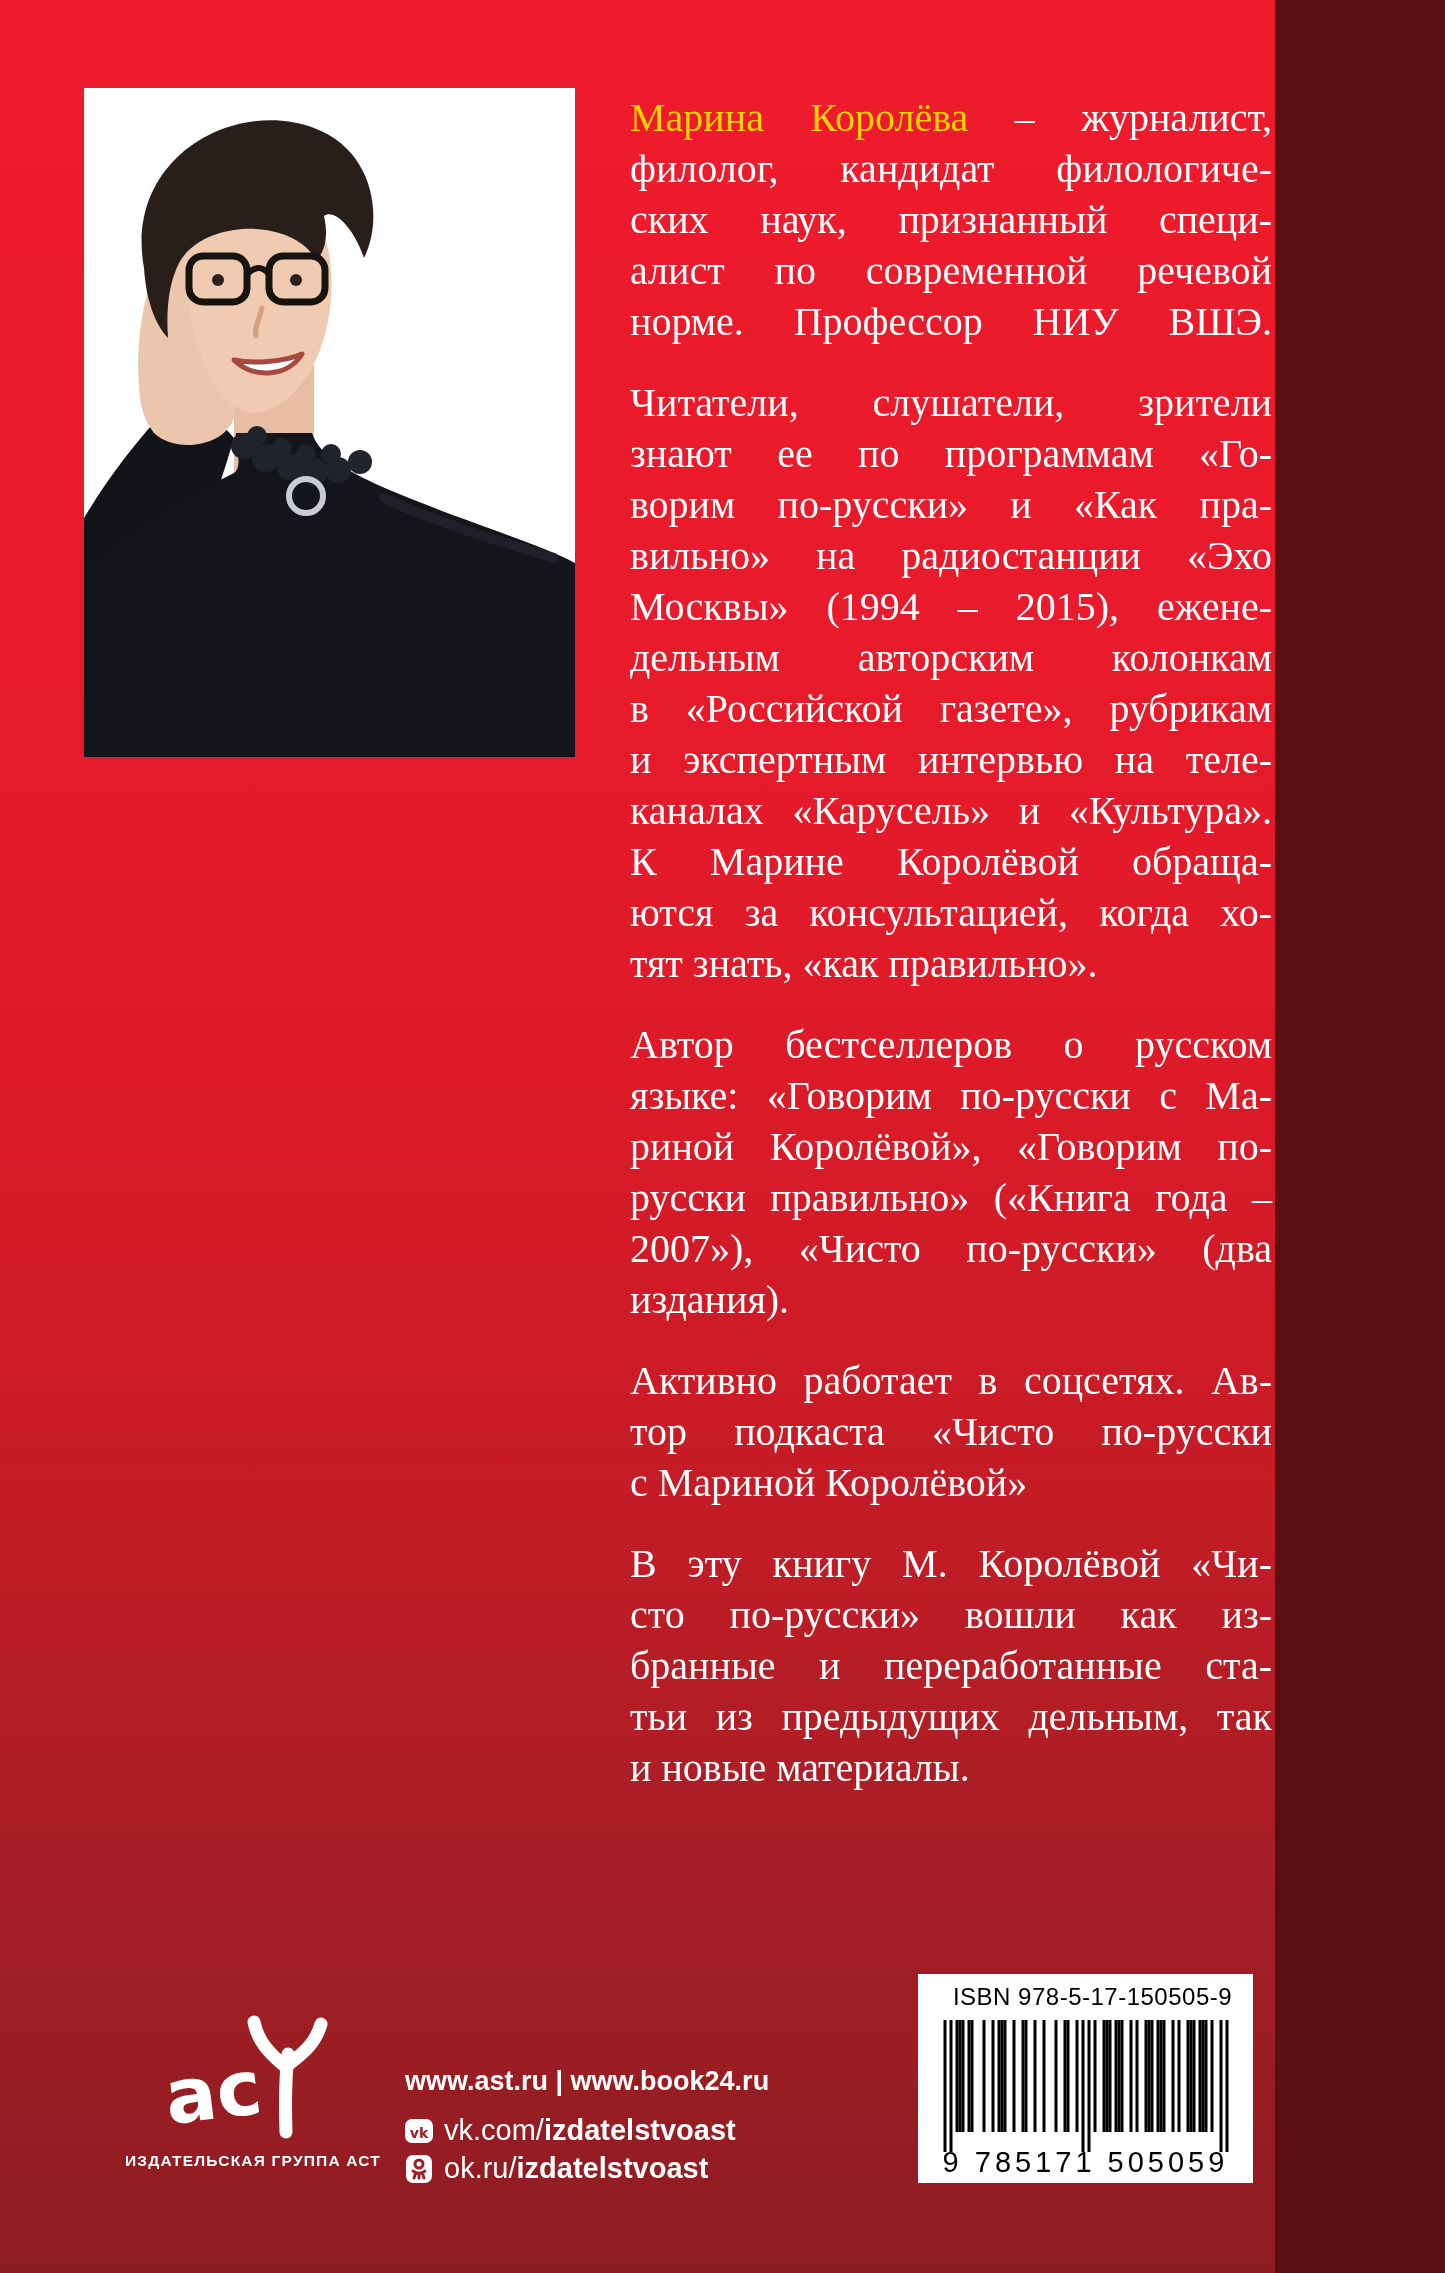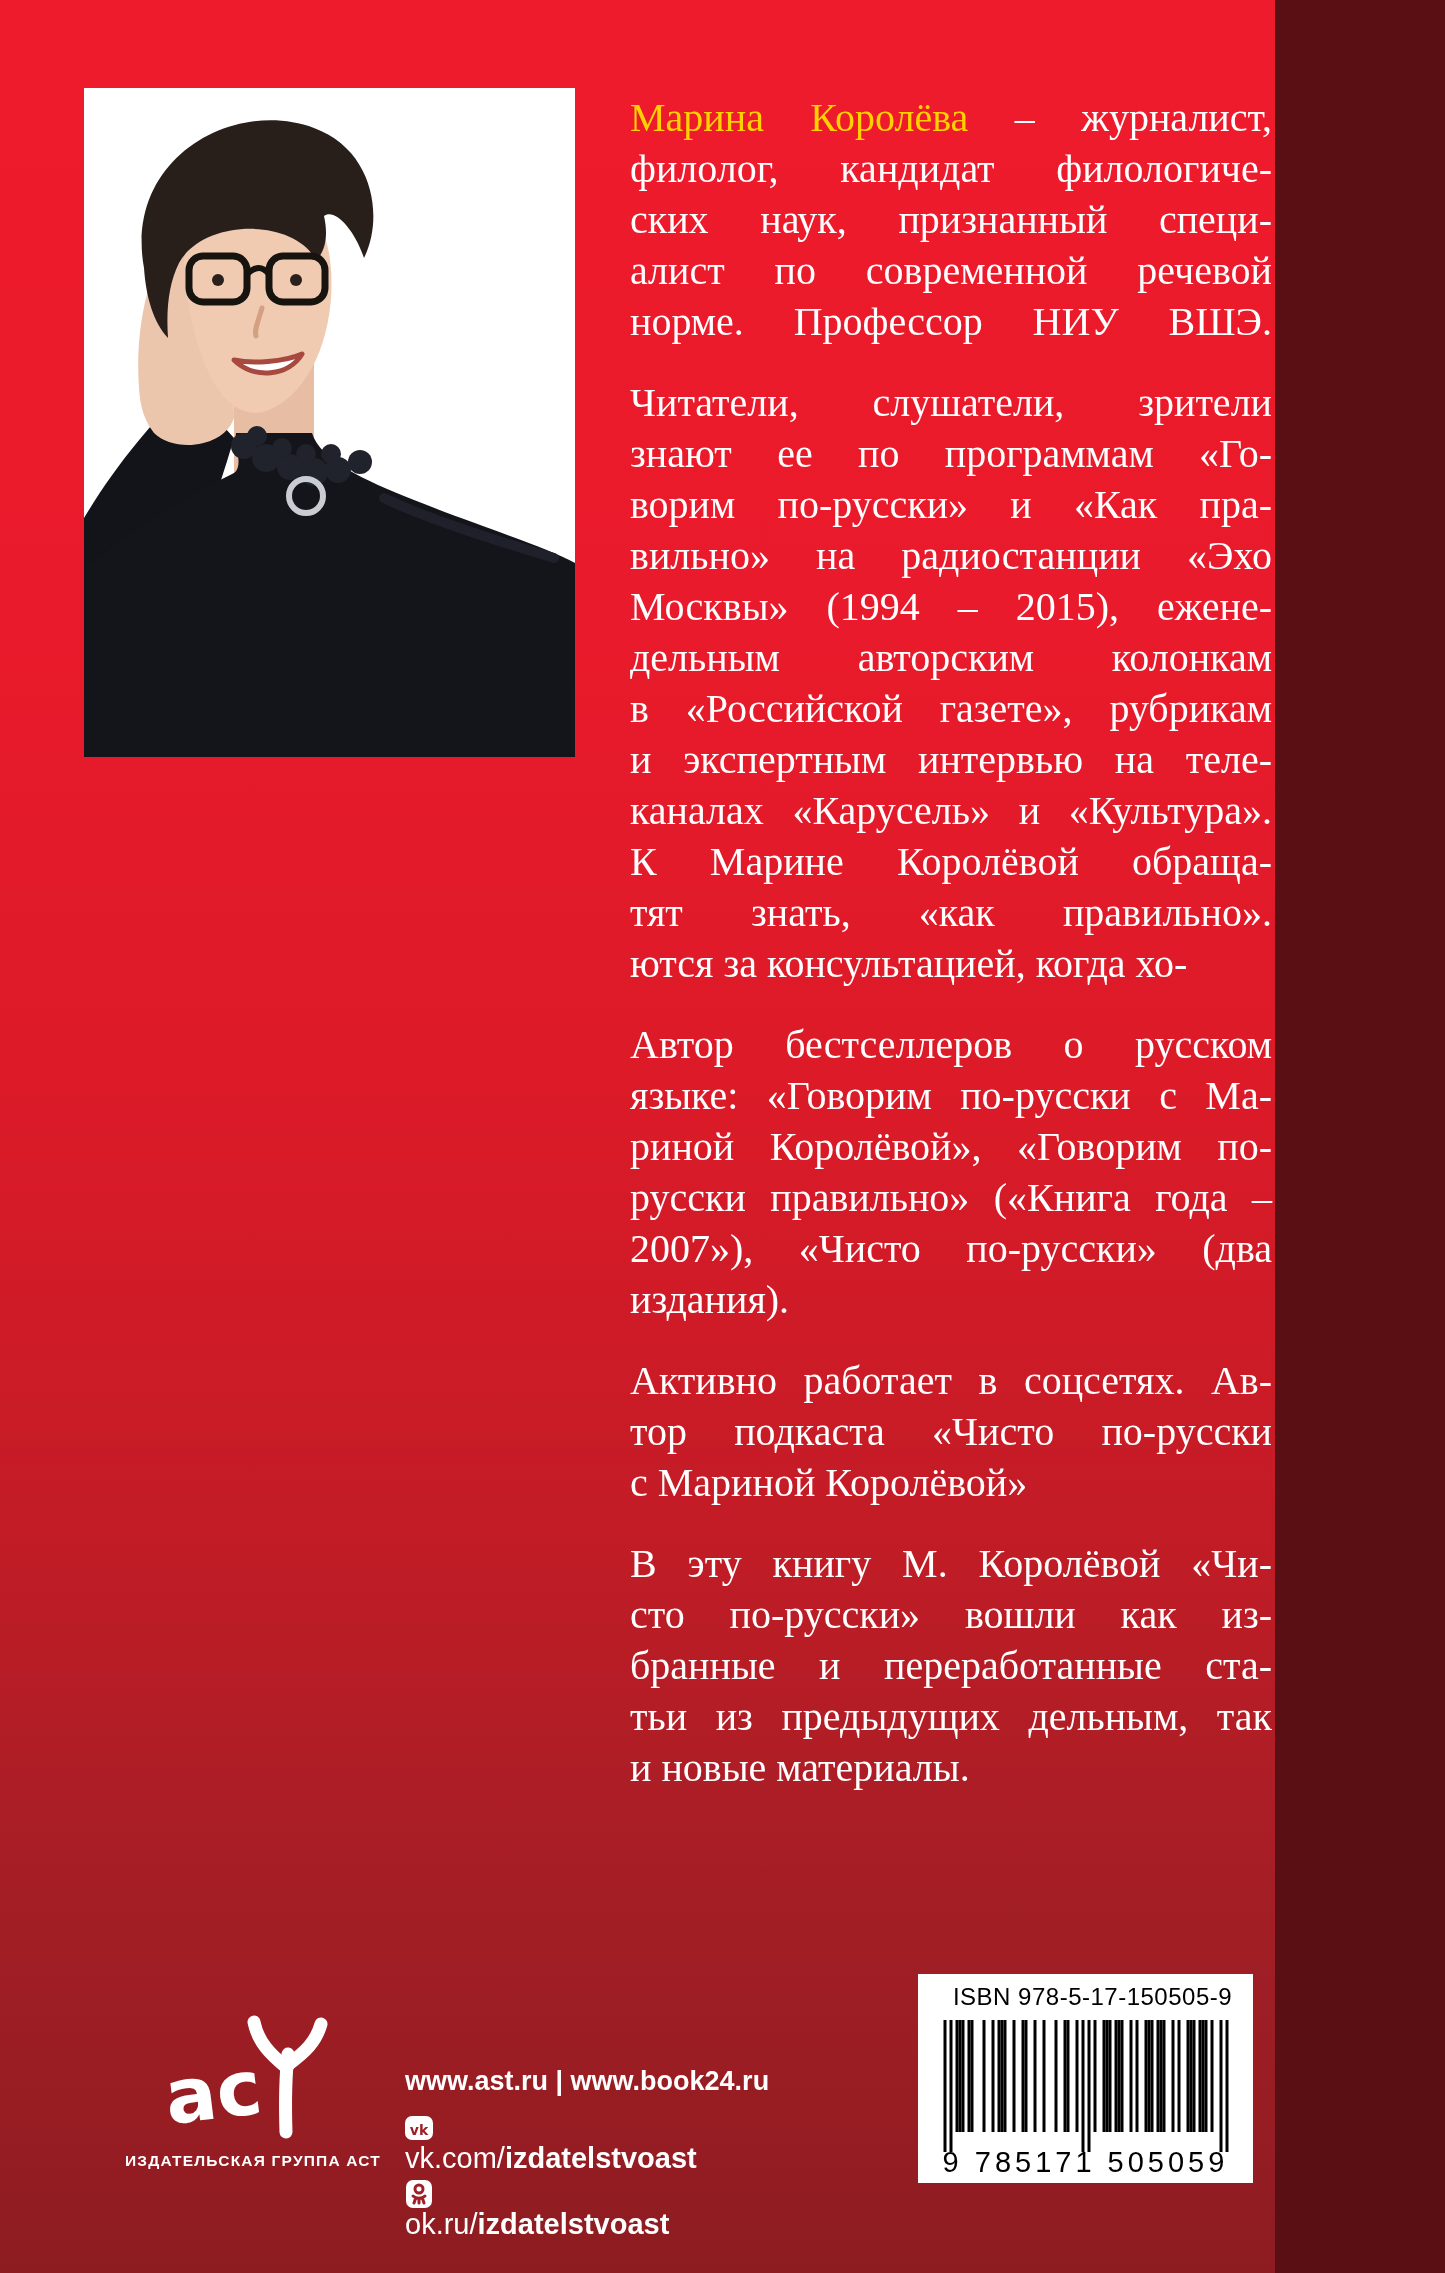--- a/index.html
+++ b/index.html
@@ -35,21 +35,21 @@
   .logo-art{position:absolute;left:158px;top:2000px;width:195px;height:142px;}
   .logo-tagline{
     position:absolute;left:108px;top:2152px;width:290px;
     color:#ffffff;font-family:Liberation Sans, sans-serif;
     font-weight:700;font-size:15.5px;letter-spacing:1.2px;text-align:center;white-space:nowrap;
   }
   
   .links{position:absolute;left:405px;top:2066px;color:#ffffff;
     font-family:"Liberation Sans","DejaVu Sans",sans-serif;}
   .site-line{font-size:27px;font-weight:700;white-space:nowrap;}
-  .social-line{display:flex;align-items:flex-start;gap:0;white-space:nowrap;font-size:29px;flex-direction:column;}
+  .social-line{display:flex;align-items:center;gap:11px;white-space:nowrap;font-size:29px;}
   .vk-line{margin-top:17px;}
   .ok-line{margin-top:5px;}
   .social-line .bold{font-weight:700;}
   .social-icon{flex:0 0 auto;display:block;}
   
   .isbn-box{
     position:absolute;left:918px;top:1974px;width:335px;height:209px;
     background:#ffffff;color:#000000;
     font-family:"Liberation Sans","DejaVu Sans",sans-serif;
   }
@@ -125,22 +125,22 @@
         <div class="line">Читатели, слушатели, зрители</div>
         <div class="line">знают ее по программам «Го-</div>
         <div class="line">ворим по-русски» и «Как пра-</div>
         <div class="line">вильно» на радиостанции «Эхо</div>
         <div class="line">Москвы» (1994 – 2015), ежене-</div>
         <div class="line">дельным авторским колонкам</div>
         <div class="line">в «Российской газете», рубрикам</div>
         <div class="line">и экспертным интервью на теле-</div>
         <div class="line">каналах «Карусель» и «Культура».</div>
         <div class="line">К Марине Королёвой обраща-</div>
+        <div class="line">ются за консультацией, когда хо-</div>
         <div class="line">тят знать, «как правильно».</div>
-        <div class="line">ются за консультацией, когда хо-</div>
       </div>
       <div class="para">
         <div class="line">Автор бестселлеров о русском</div>
         <div class="line">языке: «Говорим по-русски с Ма-</div>
         <div class="line">риной Королёвой», «Говорим по-</div>
         <div class="line">русски правильно» («Книга года –</div>
         <div class="line">2007»), «Чисто по-русски» (два</div>
         <div class="line">издания).</div>
       </div>
       <div class="para">

